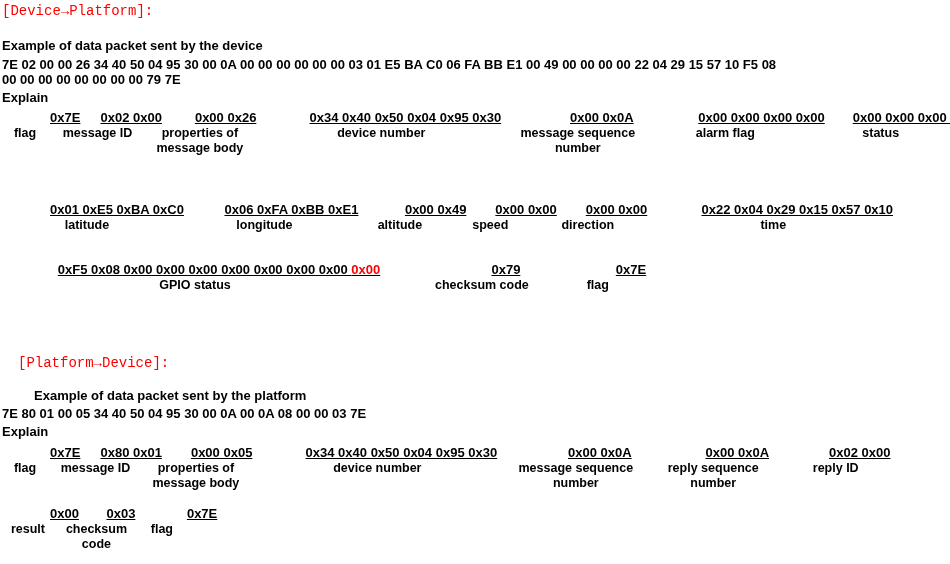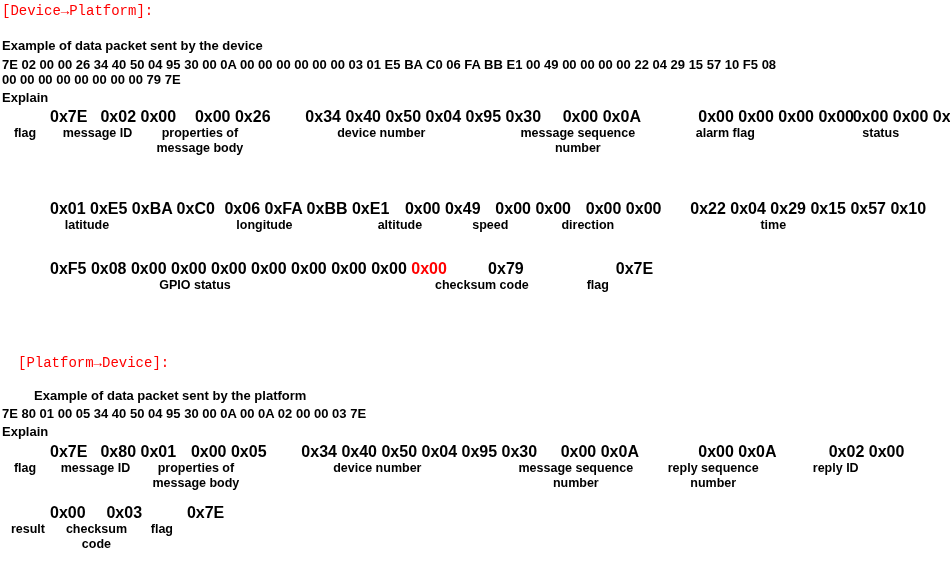--- a/index.html
+++ b/index.html
@@ -48,21 +48,22 @@
     white-space: nowrap;
   }
   .fld {
     display: inline-block;
     text-align: center;
     vertical-align: top;
   }
   .fld .hx {
     display: inline-block;
     font-weight: bold;
-    font-size: 16px;
+    font-size: 13px;
+    text-decoration: underline;
     white-space: nowrap;
     line-height: 15px;
     margin-left: 48px;
   }
   .fld .lb {
     display: block;
     font-weight: bold;
     font-size: 12.5px;
     line-height: 15px;
     white-space: pre-line;
@@ -175,21 +176,21 @@
 
   <div class="blk" style="left:18px; top:355px;">
     <div class="sec-head">[Platform→Device]:</div>
   </div>
 
   <div class="blk" style="left:2px; top:388px;padding-left:32px;">
     <div class="bold">Example of data packet sent by the platform</div>
   </div>
 
   <div class="blk" style="left:2px; top:406px;">
-    <div class="hexline">7E 80 01 00 05 34 40 50 04 95 30 00 0A 00 0A 02 00 00 03 7E</div>
+    <div class="hexline">7E 80 01 00 05 34 40 50 04 95 30 00 0A 00 0A 08 00 00 03 7E</div>
   </div>
 
   <div class="blk" style="left:2px; top:424px;">
     <div class="explain">Explain</div>
   </div>
 
   <div class="blk fieldrow" style="left:2px; top:443px;">
     <span class="fld" style="width:46px">
       <span class="hx">0x7E</span>
       <span class="lb">flag</span>

